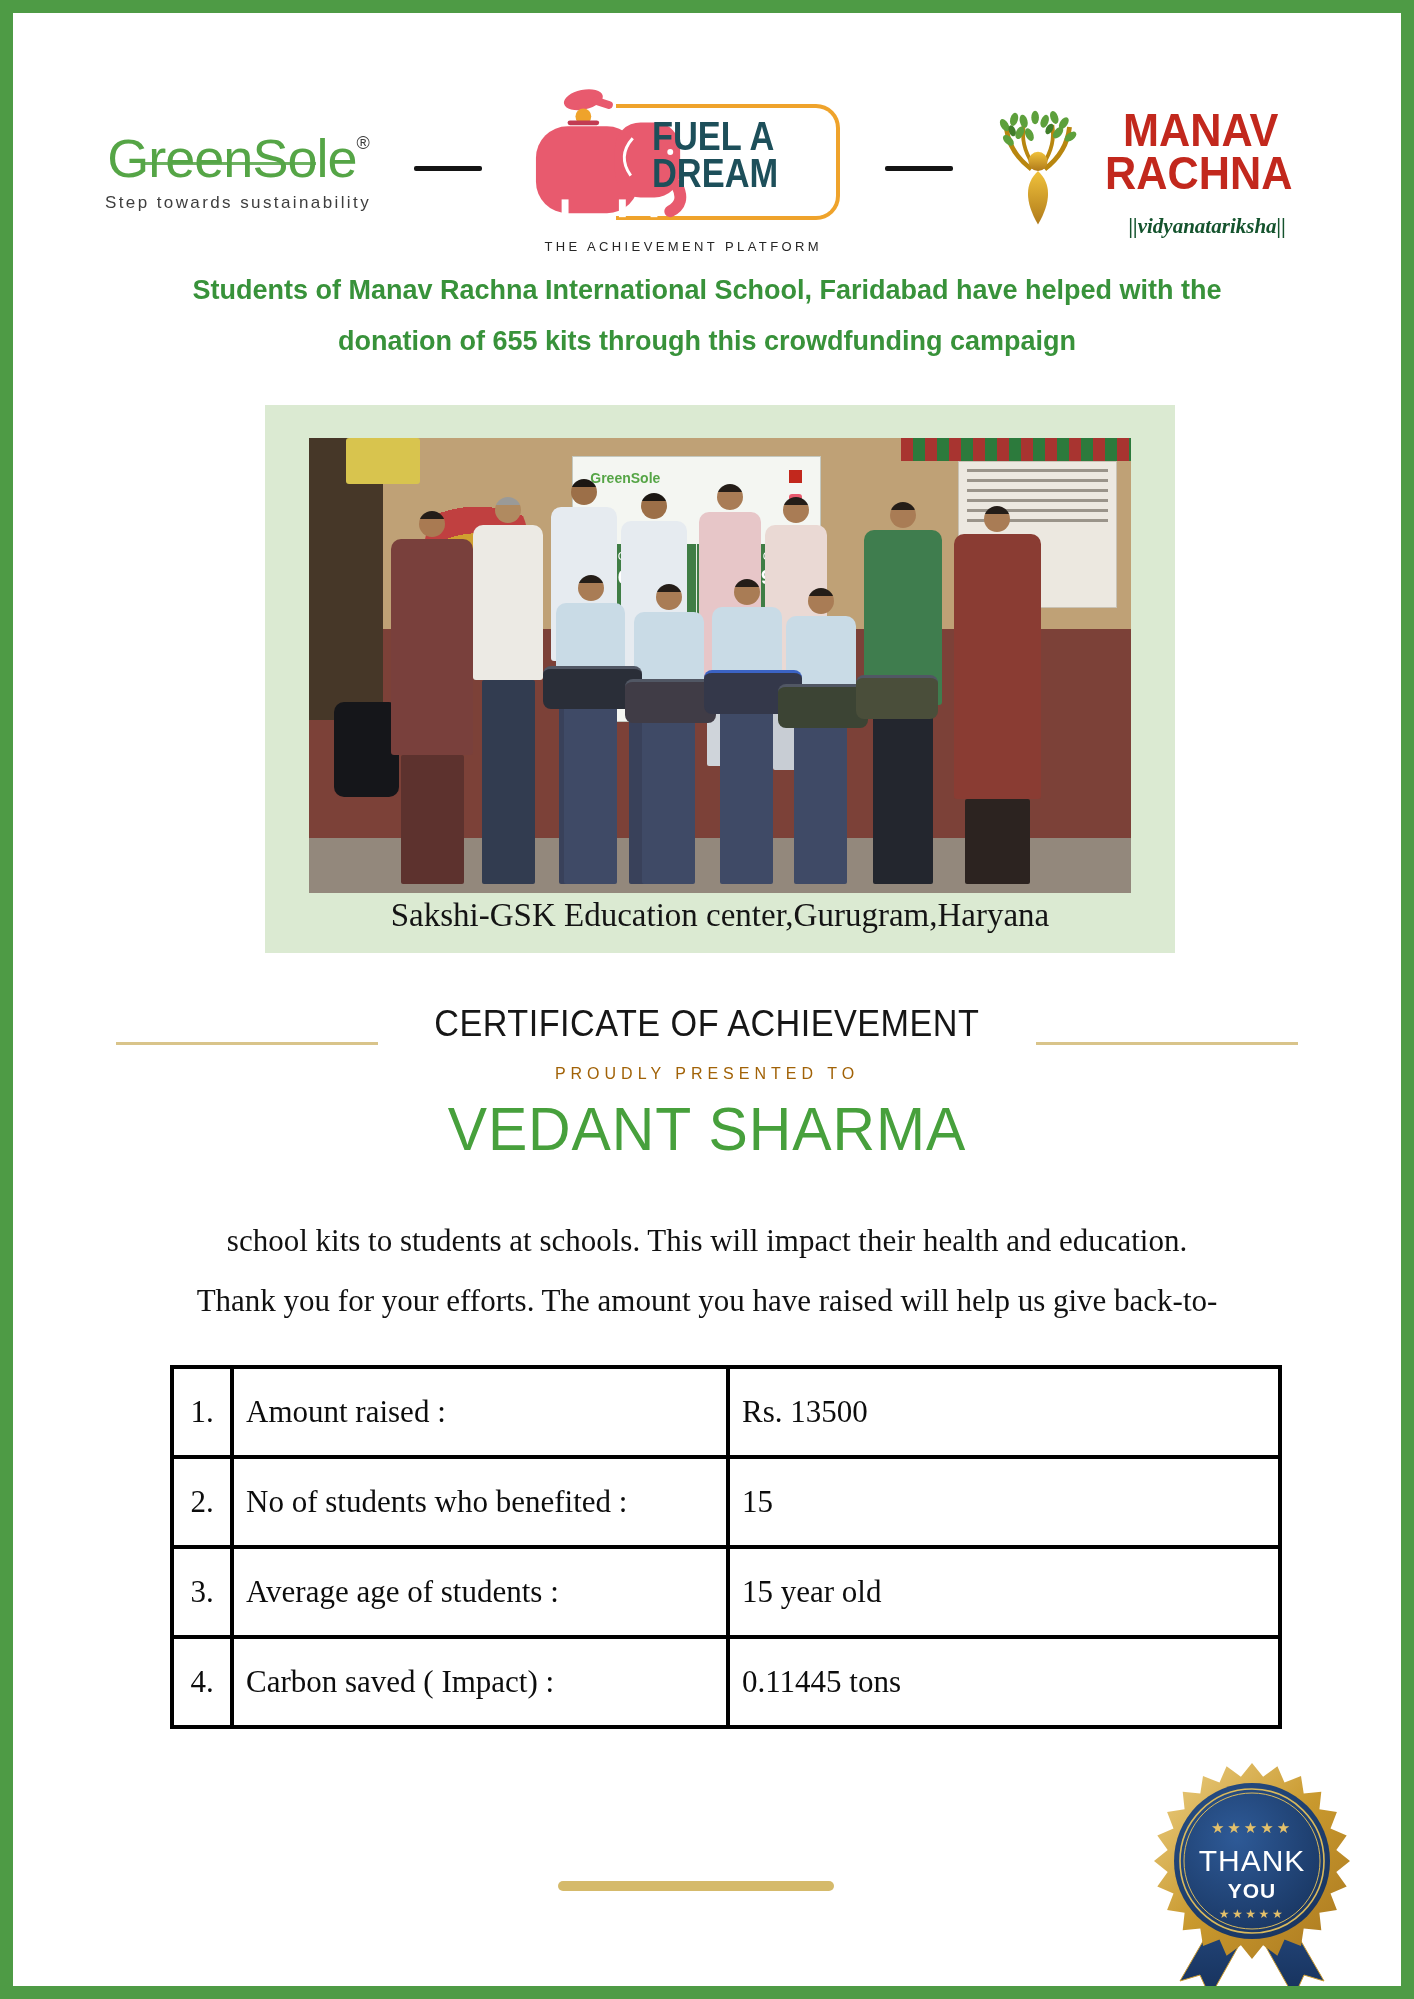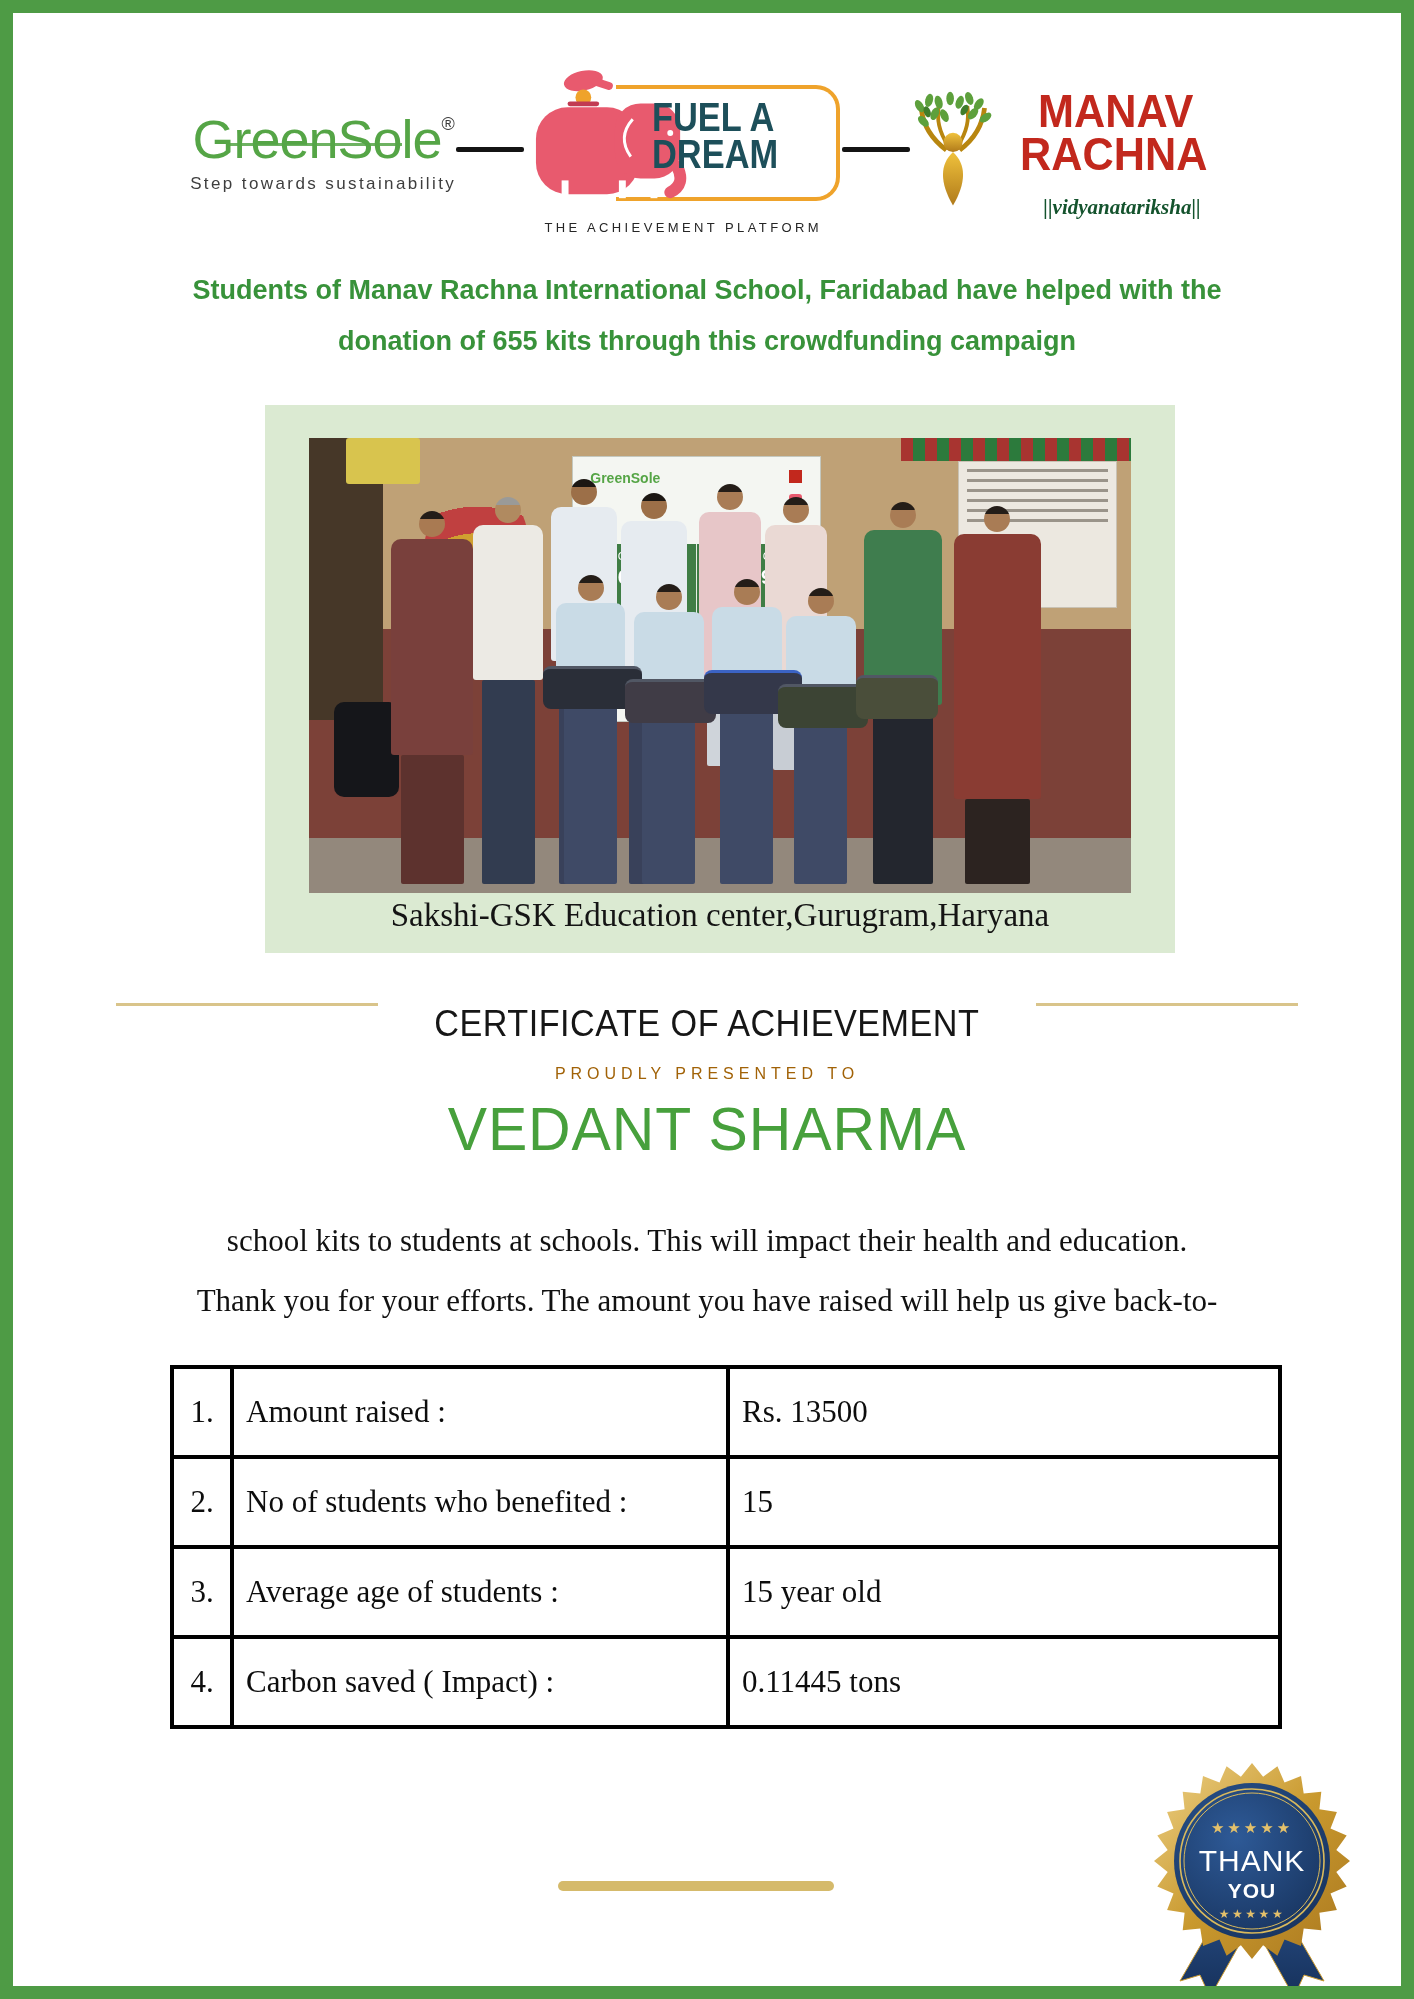--- a/index.html
+++ b/index.html
@@ -1,22 +1,22 @@
 <!DOCTYPE html>
 <html><head>
 <meta charset="utf-8">
 <style>
   html,body{margin:0;padding:0;background:#ffffff;}
   .page{position:relative;width:1414px;height:1999px;box-sizing:border-box;
         border:13px solid #4e9b45;background:#ffffff;overflow:hidden;
         font-family:"Liberation Sans",sans-serif;}
 
   
-  .logos-row{position:absolute;top:45px;left:92px;right:92px;height:190px;
-             display:flex;align-items:center;justify-content:center;}
+  .logos-row{position:absolute;top:64px;left:92px;right:92px;height:190px;
+             display:flex;align-items:center;justify-content:space-between;}
   .logo-sep{width:68px;height:5px;background:#141414;border-radius:2px;flex:0 0 auto;margin-top:-8px;}
 
   .gs-logo{display:flex;flex-direction:column;align-items:center;position:relative;}
   .gs-word{font-size:54px;letter-spacing:-1px;color:#55a546;font-weight:400;position:relative;line-height:1;}
   .gs-word sup{font-size:18px;color:#3c3c3c;vertical-align:28px;}
   .gs-shaft{position:absolute;left:14%;right:20%;top:57%;height:3px;background:#55a546;opacity:.85;}
   .gs-tagline{margin-top:8px;font-size:17px;letter-spacing:2.4px;color:#3e3e3e;}
 
   .fad-logo{position:relative;width:318px;height:176px;flex:0 0 auto;}
   .fad-frame{position:absolute;left:92px;top:20px;right:2px;bottom:40px;
@@ -69,21 +69,21 @@
   .tp{width:100%;border-radius:10px 10px 3px 3px;flex:0 0 auto;}
   .lg{width:76%;flex:1 1 auto;border-radius:2px;}
   .bag{position:absolute;height:9%;background:#2a2e38;border-radius:8px;z-index:4;border-top:3px solid #515764;}
   .ph-pack{position:absolute;left:3%;top:58%;width:8%;height:21%;background:#15161a;border-radius:10px;z-index:2;}
   .ph-bottle{position:absolute;left:11%;top:47%;width:1.8%;height:11%;background:#cfd8dd;border-radius:4px;z-index:2;}
 
   .photo-caption{position:absolute;left:0;right:0;top:492px;text-align:center;
                  font-family:"Liberation Serif",serif;font-size:33px;color:#141414;}
 
   
-  .cert-title-row{position:absolute;top:990px;left:0;right:0;display:flex;align-items:flex-start;
+  .cert-title-row{position:absolute;top:990px;left:0;right:0;display:flex;align-items:flex-end;
                   justify-content:center;gap:42px;}
   .gold-rule{width:262px;height:3px;background:#d9c48a;flex:0 0 auto;}
   .cert-title{font-size:36px;color:#161616;letter-spacing:.5px;transform:scaleX(.95);white-space:nowrap;}
 
   .presented{position:absolute;top:1052px;left:0;right:0;text-align:center;
              font-size:16px;letter-spacing:5px;color:#a16207;font-weight:500;}
 
   .recipient{position:absolute;top:1080px;left:0;right:0;text-align:center;}
   .recipient span{display:inline-block;font-size:62px;color:#47a03c;transform:scaleX(.95);letter-spacing:1px;}
 

